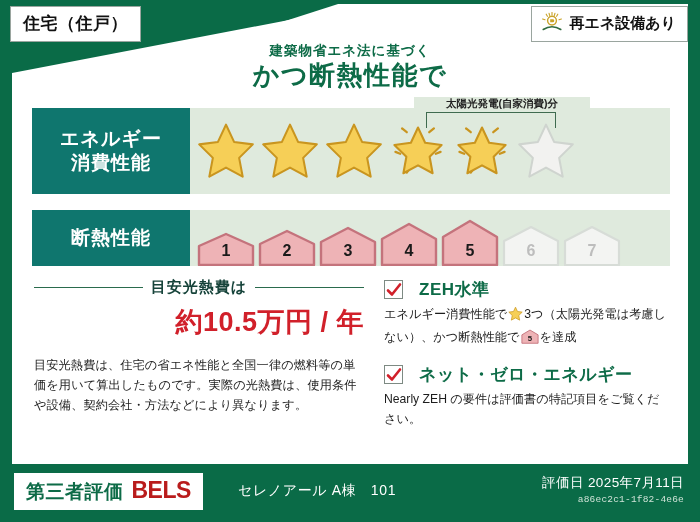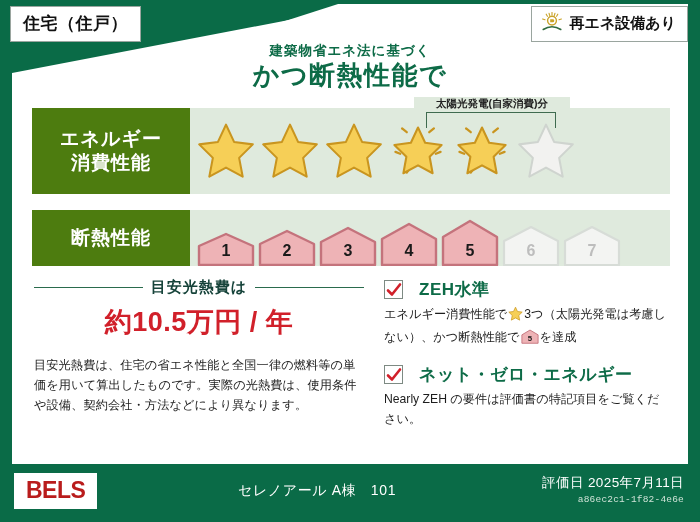--- a/index.html
+++ b/index.html
@@ -74,21 +74,21 @@
   
   .perf-row {
     position: absolute; left: 20px; right: 18px;
     display: flex; align-items: stretch;
   }
   .row-energy { top: 8px; height: 86px; }
   .row-insul  { top: 110px; height: 56px; }
 
   .perf-label {
     width: 158px; flex: 0 0 158px;
-    background: #4d7c0f;
+    background: #0f766e;
     color: #fff; font-weight: bold;
     display: flex; flex-direction: column;
     align-items: center; justify-content: center;
     line-height: 1.25; letter-spacing: 1px;
   }
   .row-energy .perf-label { font-size: 19px; }
   .row-insul  .perf-label { font-size: 19px; text-align: right; }
 
   .perf-body {
     flex: 1;
@@ -109,21 +109,21 @@
   }
   .solar-bracket {
     position: absolute;
     left: 236px; top: 4px; width: 130px; height: 16px;
     border: 1.6px solid #3f6b4f;
     border-bottom: none;
     z-index: 3;
   }
   .solar-note {
     position: absolute;
-    left: 224px; top: -11px; width: 156px;
+    left: 224px; top: -11px; width: 176px;
     text-align: center;
     font-size: 10.5px; font-weight: bold; color: #222;
     background: #dfeadd; padding: 0 2px;
     z-index: 4; white-space: nowrap;
   }
 
   
   .houses { display: flex; align-items: flex-end; padding-left: 6px; gap: 1px; height: 100%; }
   .house {
     position: relative;
@@ -145,21 +145,21 @@
   .cost-head {
     display: flex; align-items: center; gap: 8px;
     justify-content: center;
   }
   .cost-head .line { flex: 1; height: 1.5px; background: #2a6b4d; }
   .cost-head .txt {
     font-size: 15px; font-weight: bold; color: #16433a;
     letter-spacing: 1px; white-space: nowrap;
   }
   .cost-value {
-    text-align: center;
+    text-align: right;
     font-size: 27px; font-weight: bold; color: #d1202a;
     letter-spacing: .5px;
     margin-top: 7px;
   }
   .cost-desc {
     margin-top: 16px;
     font-size: 12.2px; color: #1d1d1d; line-height: 1.62;
     letter-spacing: .1px;
   }
 
@@ -409,20 +409,21 @@
           <span class="zeh-title">ネット・ゼロ・エネルギー</span>
         </div>
         <div class="zeh-desc">Nearly ZEH の要件は評価書の特記項目をご覧ください。</div>
       </div>
 
     </div>
   </div>
 
   <div class="footer">
     <div class="bels-chip">
+      <span class="jp">第三者評価</span>
       <span class="en">BELS</span>
     </div>
     <div class="bldg-name">セレノアール A棟　101</div>
     <div class="eval-date">
       <div class="d">評価日 2025年7月11日</div>
       <div class="id">a86ec2c1-1f82-4e6e</div>
     </div>
   </div>
 
 </div>

